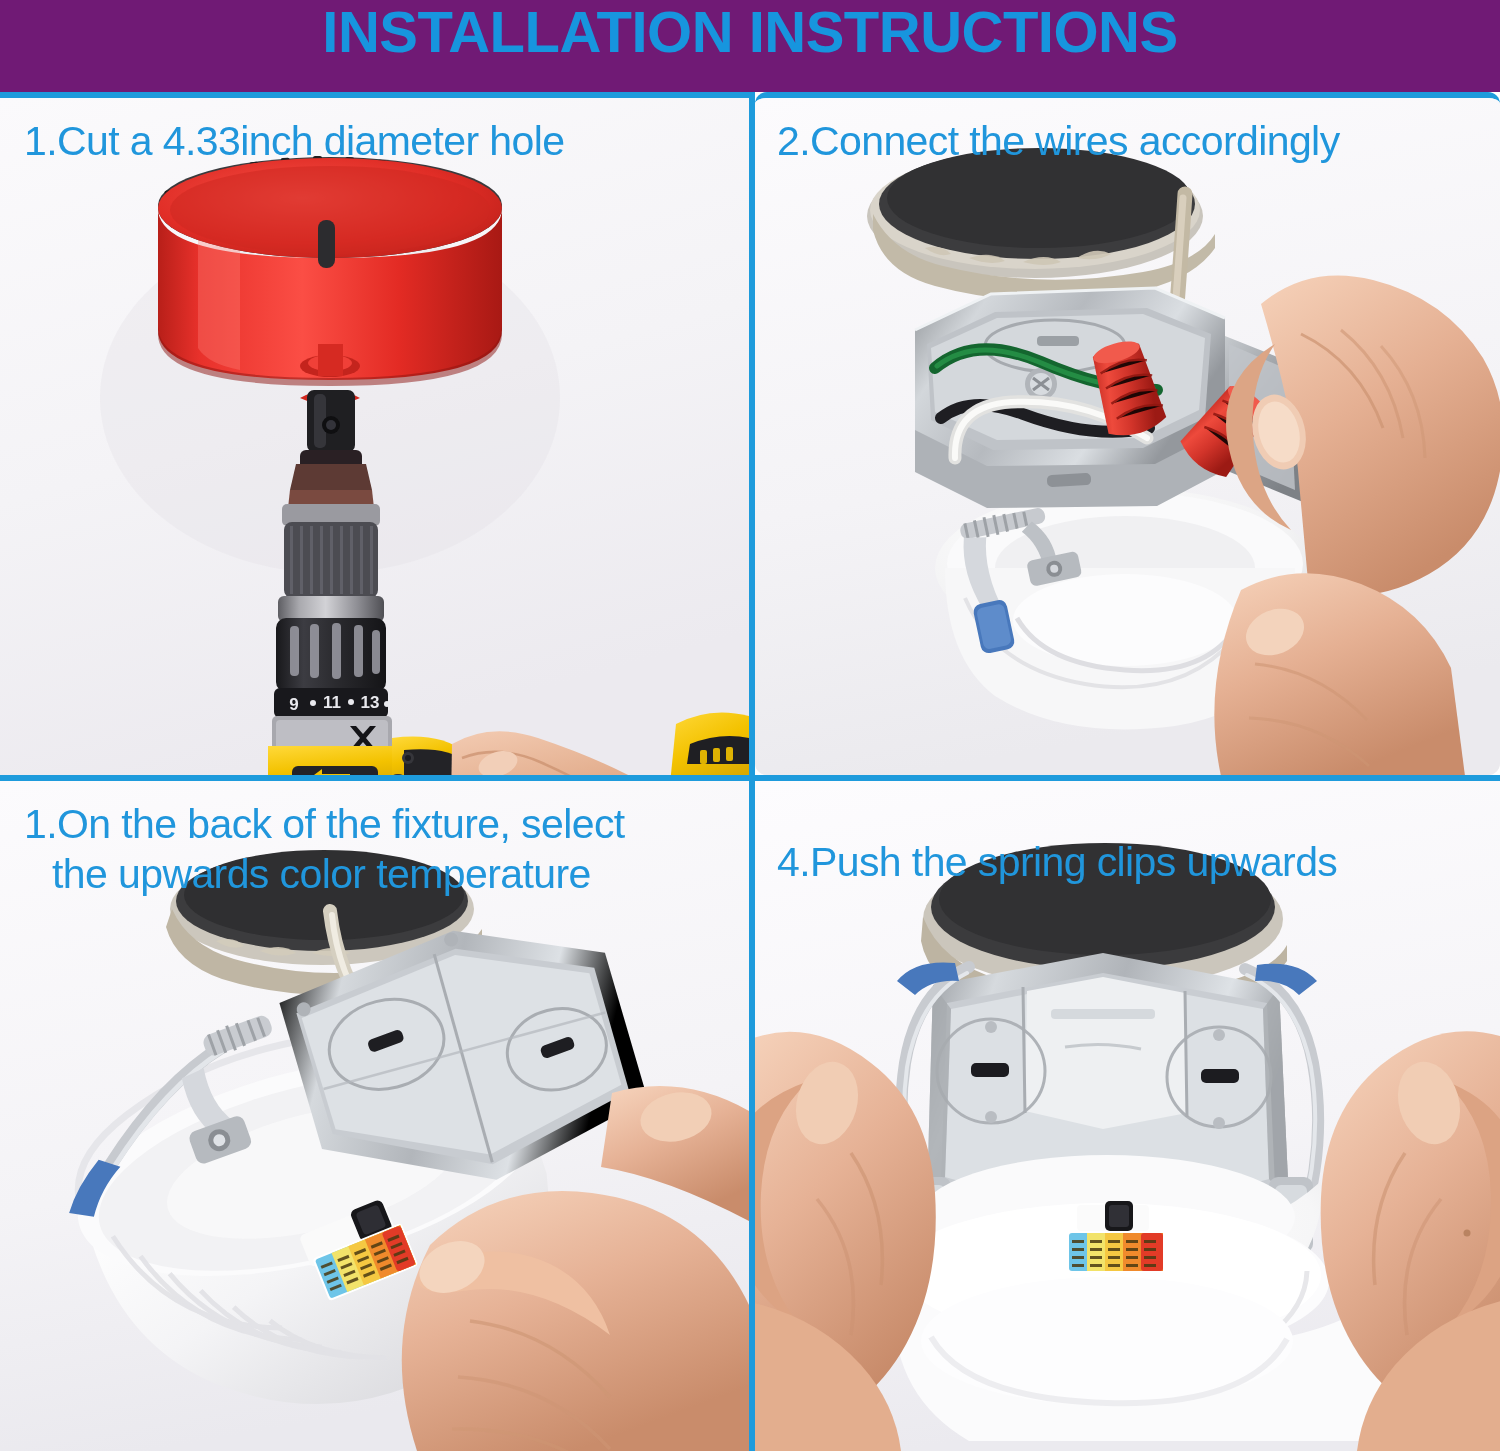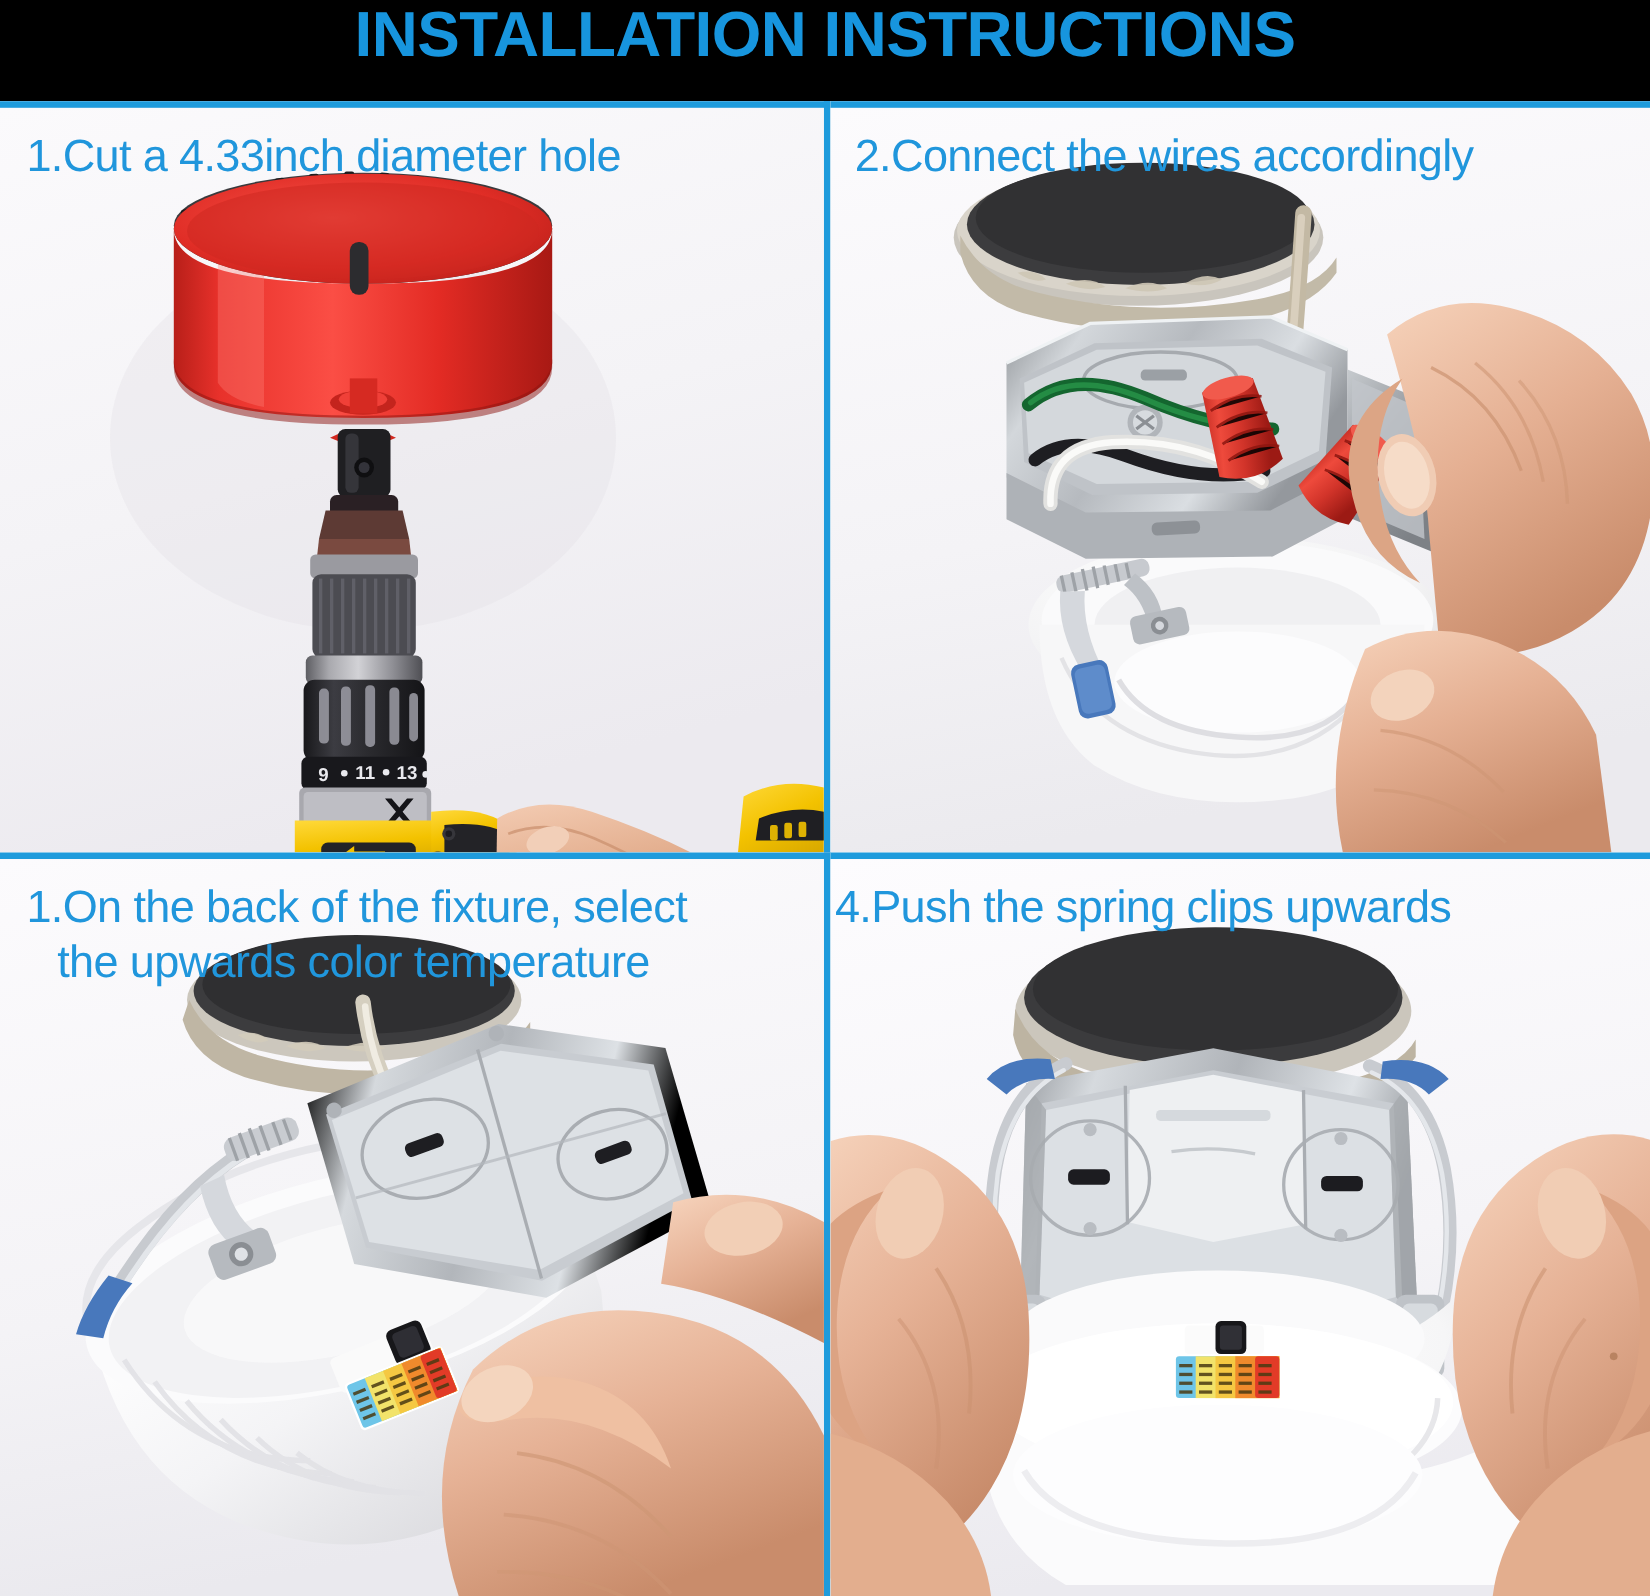--- a/index.html
+++ b/index.html
@@ -13,21 +13,21 @@
     position: relative;
     width: 1500px; height: 1451px;
     background: #fdfdfd;
   }
 
   
   #title-bar {
     position: absolute; left: 0; top: 0;
     width: 1500px; height: 92px;
     display: flex; align-items: flex-start; justify-content: center;
-    background: #000000;
+    background: #701a75;
   }
   #title-text {
     font-family: "Liberation Sans", sans-serif;
     font-weight: 700;
     font-size: 58px;
     line-height: 1.05;
     letter-spacing: -0.5px;
     color: #1795DE;
     white-space: nowrap;
     padding-top: 2px;
@@ -42,42 +42,42 @@
     grid-template-rows: 683px 676px;
     background: #ffffff;
   }
   .panel {
     position: relative;
     overflow: hidden;
     background: #f6f5f7;
   }
   
   #p1 { border-top: 6px solid #1E9BDC; border-right: 6px solid #1E9BDC; }
-  #p2 { border-top: 6px solid #1E9BDC; }
+  #p2 { border-top: 6px solid #1E9BDC; border-radius: 12px; }
   #p3 { border-top: 6px solid #1E9BDC; border-right: 6px solid #1E9BDC; }
   #p4 { border-top: 6px solid #1E9BDC; }
 
   .panel-caption {
     position: absolute; left: 0; top: 0;
     width: 100%;
     z-index: 6;
     padding: 18px 14px 0 24px;
     pointer-events: none;
   }
   .cap-line {
     font-family: Liberation Sans, sans-serif;
     font-weight: 400;
     font-size: 41px;
     line-height: 1.23;
     color: #2096DC;
     white-space: nowrap;
     letter-spacing: -0.6px;
   }
   .cap-line.indent { padding-left: 28px; }
-  #p4 .panel-caption { padding-left: 4px; }
+  #p4 .panel-caption { padding-left: 22px; margin-top: 38px; }
   #p2 .panel-caption { padding-left: 22px; }
 
   .stage { position: absolute; inset: 0; }
   .stage svg { display: block; width: 100%; height: 100%; }
 </style>
 </head>
 <body>
 
 <div id="page">
 

